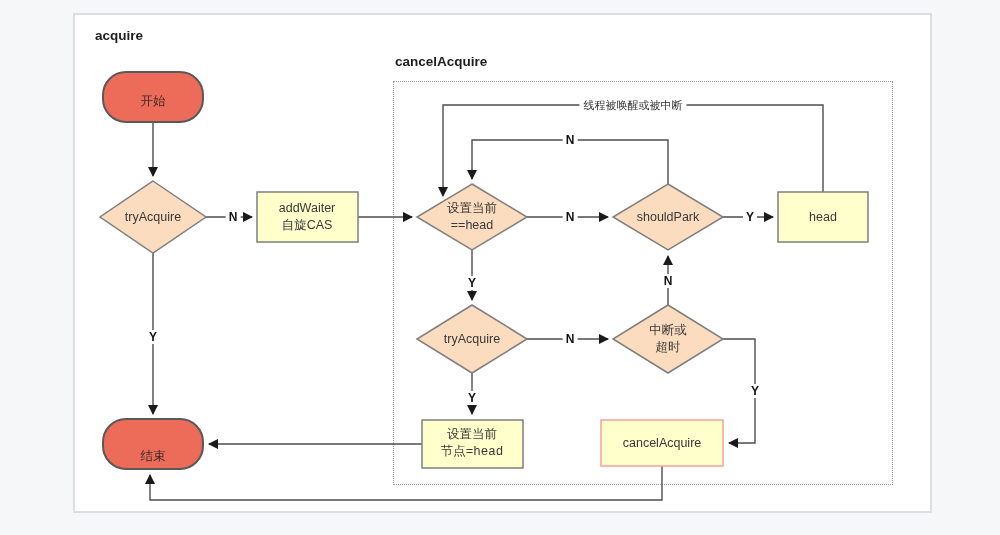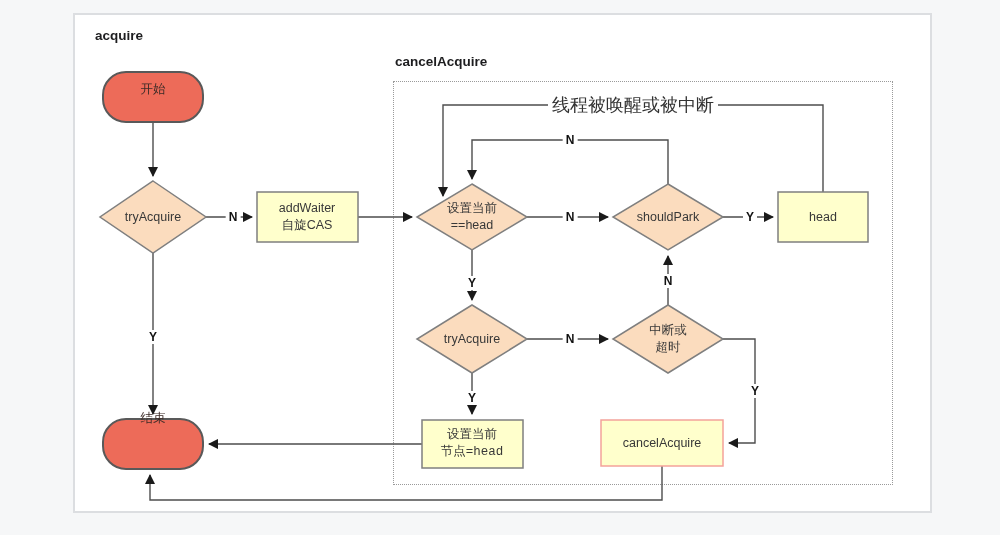--- a/index.html
+++ b/index.html
@@ -22,21 +22,21 @@
   .edge{stroke:var(--line);stroke-width:1.4;fill:none;}
   .shape-terminal{fill:var(--terminal-fill);stroke:var(--terminal-stroke);stroke-width:2;}
   .shape-process{fill:var(--process-fill);stroke:var(--process-stroke);stroke-width:1.5;}
   .shape-decision{fill:var(--decision-fill);stroke:var(--decision-stroke);stroke-width:1.5;}
   .shape-cancel{fill:var(--process-fill);stroke:var(--cancel-stroke);stroke-width:1.5;}
   .node-label{position:absolute;transform:translate(-50%,-50%);text-align:center;
           font-size:12.5px;line-height:1.35;color:var(--node-text);white-space:nowrap;}
   .node-label.terminal{color:var(--terminal-text);}
   .edge-label{position:absolute;transform:translate(-50%,-50%);background:#fff;
           padding:0 3px;font-size:12px;font-weight:bold;color:#111;white-space:nowrap;}
-  .edge-label.plain{font-weight:normal;font-size:18px;color:#333;padding:0 4px;}
+  .edge-label.plain{font-weight:normal;font-size:11px;color:#333;padding:0 4px;}
 </style>
 </head>
 <body>
 
 <div id="root">
   <div class="canvas"></div>
 
   <div class="section-title" style="left:95px;top:28px;">acquire</div>
   <div class="section-title" style="left:395px;top:54px;">cancelAcquire</div>
 
@@ -71,21 +71,21 @@
     <polygon class="shape-decision" points="472,184 527,217 472,250 417,217"></polygon>
     <polygon class="shape-decision" points="668,184 723,217 668,250 613,217"></polygon>
     <rect class="shape-process" x="778" y="192" width="90" height="50"></rect>
     <polygon class="shape-decision" points="472,305 527,339 472,373 417,339"></polygon>
     <polygon class="shape-decision" points="668,305 723,339 668,373 613,339"></polygon>
     <rect class="shape-process" x="422" y="420" width="101" height="48"></rect>
     <rect class="shape-cancel" x="601" y="420" width="122" height="46"></rect>
     <rect class="shape-terminal" x="103" y="419" width="100" height="50" rx="23"></rect>
   </svg>
 
-  <div class="node-label terminal" style="left:153px;top:90px;font-family:Liberation Mono, monospace;">开始</div>
+  <div class="node-label terminal" style="left:153px;top:101px;">开始</div>
   <div class="node-label" style="left:153px;top:217px;">tryAcquire</div>
   <div class="node-label" style="left:307px;top:217px;">
     <span style="display:block">addWaiter</span>
     <span style="display:block">自旋CAS</span>
   </div>
   <div class="node-label" style="left:472px;top:217px;">
     <span style="display:block">设置当前</span>
     <span style="display:block">==head</span>
   </div>
   <div class="node-label" style="left:668px;top:217px;">shouldPark</div>
@@ -93,21 +93,21 @@
   <div class="node-label" style="left:472px;top:339px;">tryAcquire</div>
   <div class="node-label" style="left:668px;top:339px;">
     <span style="display:block">中断或</span>
     <span style="display:block">超时</span>
   </div>
   <div class="node-label" style="left:472px;top:444px;font-family:Liberation Mono, monospace;">
     <span style="display:block">设置当前</span>
     <span style="display:block">节点=head</span>
   </div>
   <div class="node-label" style="left:662px;top:443px;">cancelAcquire</div>
-  <div class="node-label terminal" style="left:153px;top:418px;text-align:center;">结束</div>
+  <div class="node-label terminal" style="left:153px;top:456px;text-align:center;">结束</div>
 
   <div class="edge-label" style="left:233px;top:217px;">N</div>
   <div class="edge-label" style="left:153px;top:337px;">Y</div>
   <div class="edge-label" style="left:570px;top:217px;">N</div>
   <div class="edge-label" style="left:472px;top:283px;">Y</div>
   <div class="edge-label" style="left:750px;top:217px;">Y</div>
   <div class="edge-label" style="left:570px;top:140px;">N</div>
   <div class="edge-label plain" style="left:633px;top:105px;">线程被唤醒或被中断</div>
   <div class="edge-label" style="left:570px;top:339px;">N</div>
   <div class="edge-label" style="left:472px;top:398px;">Y</div>

